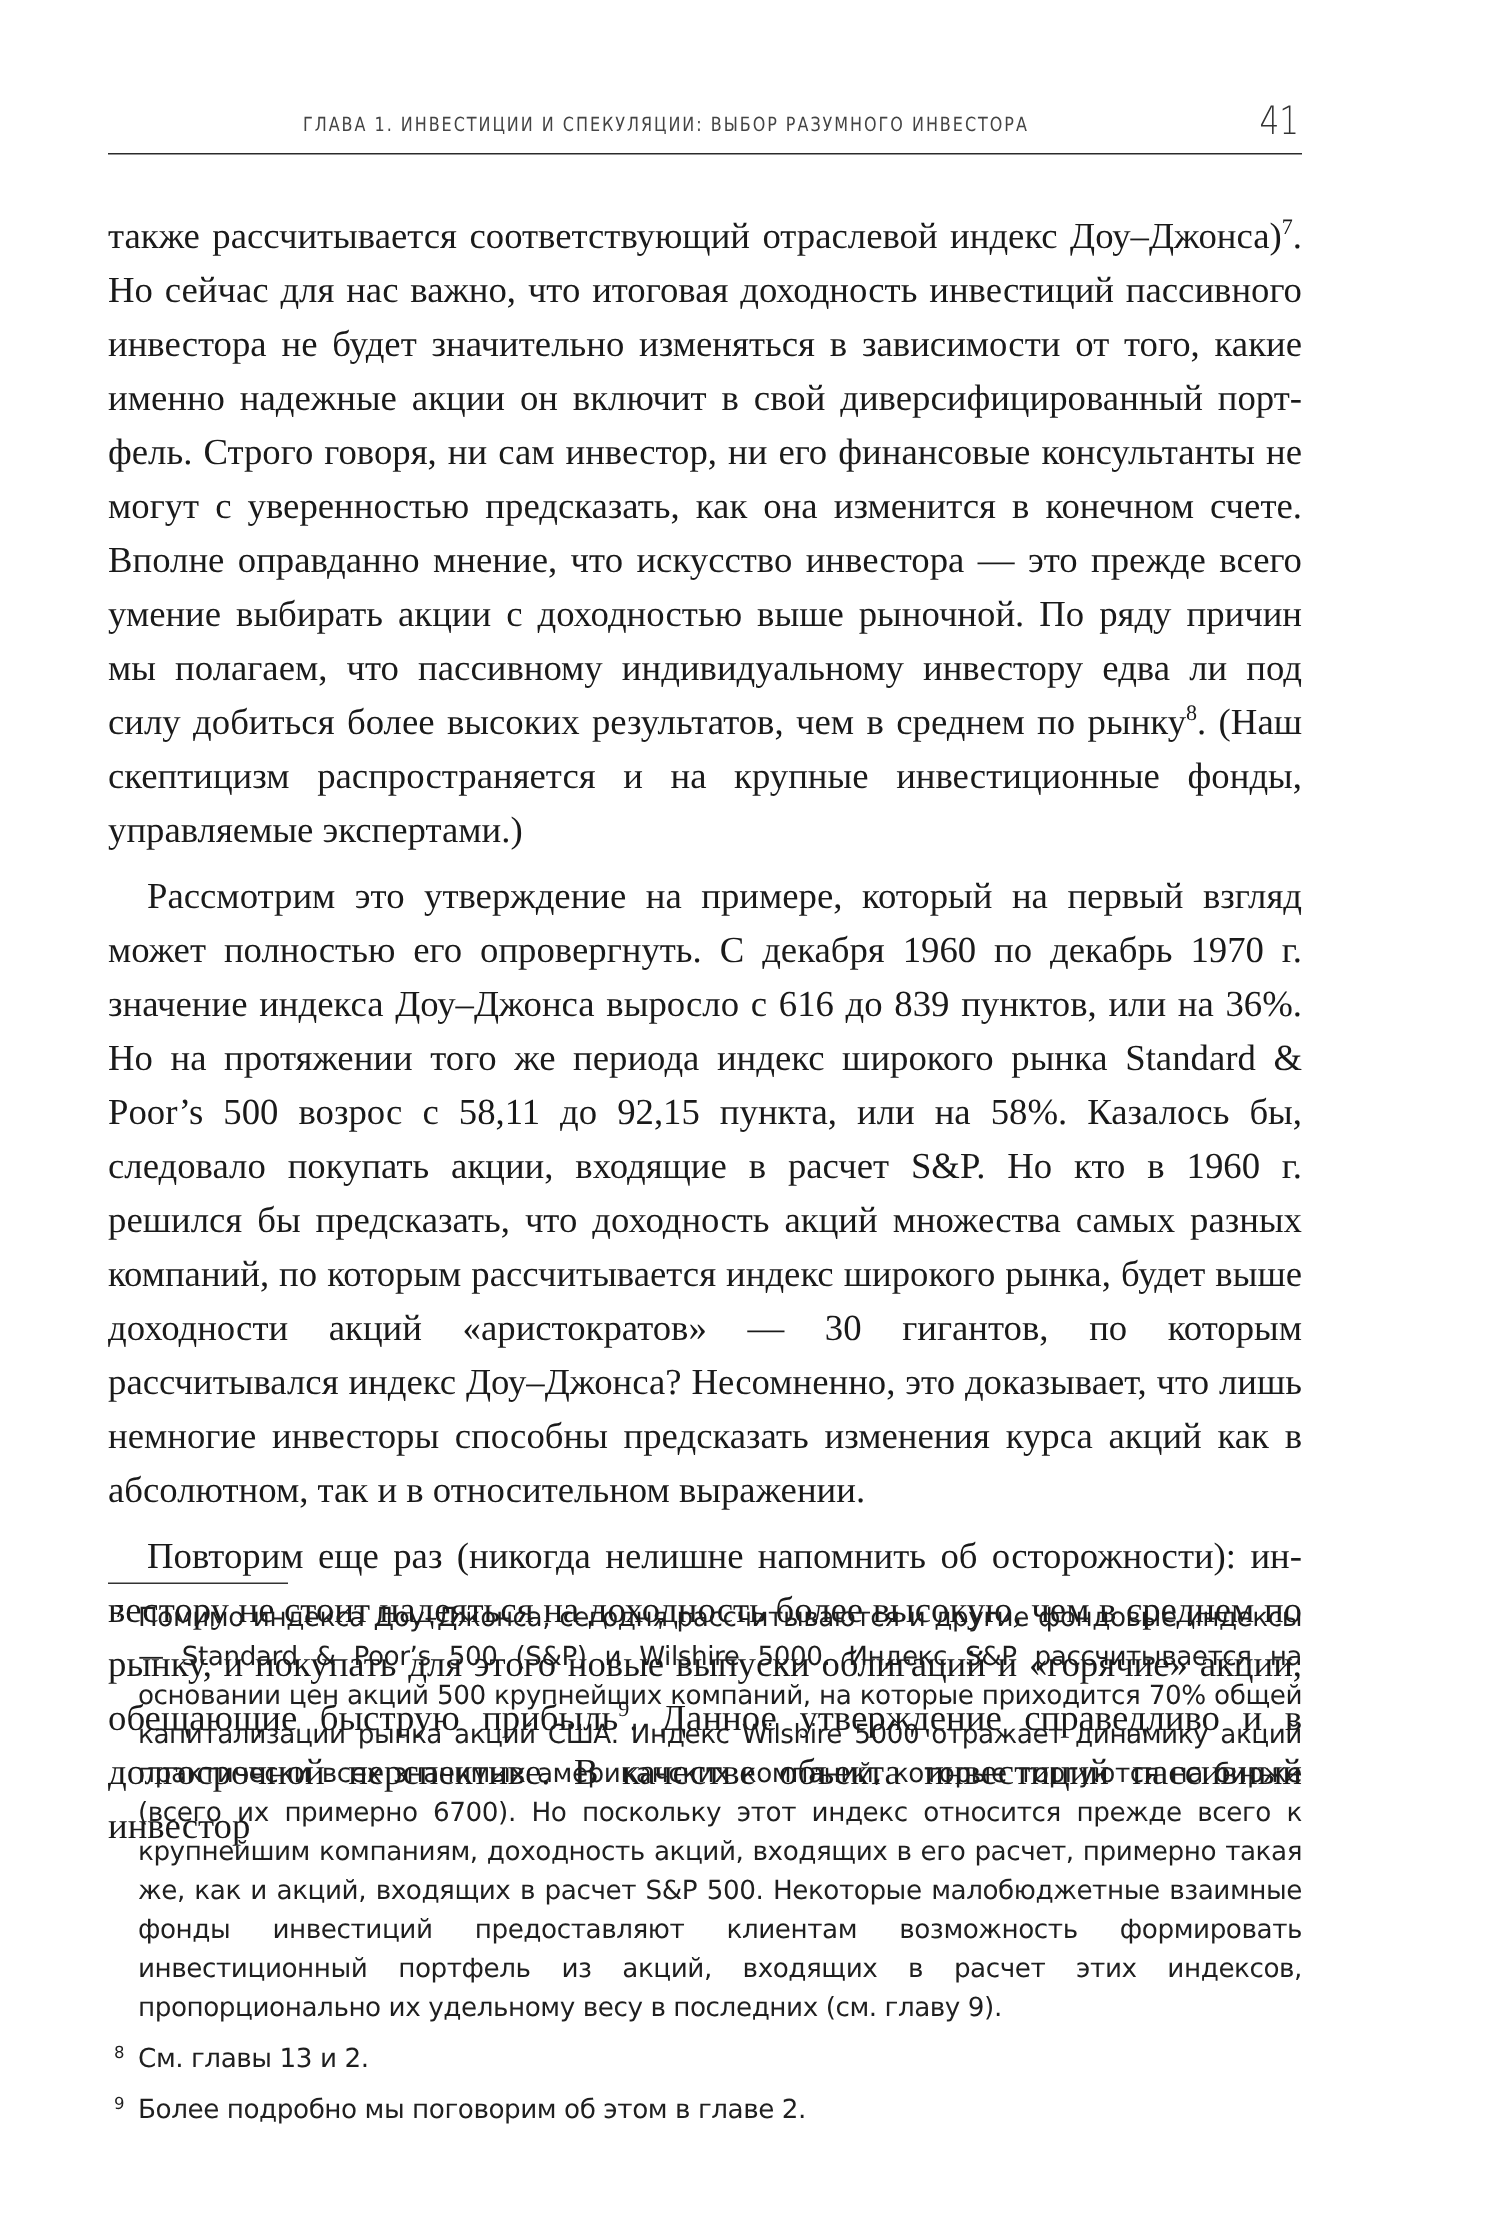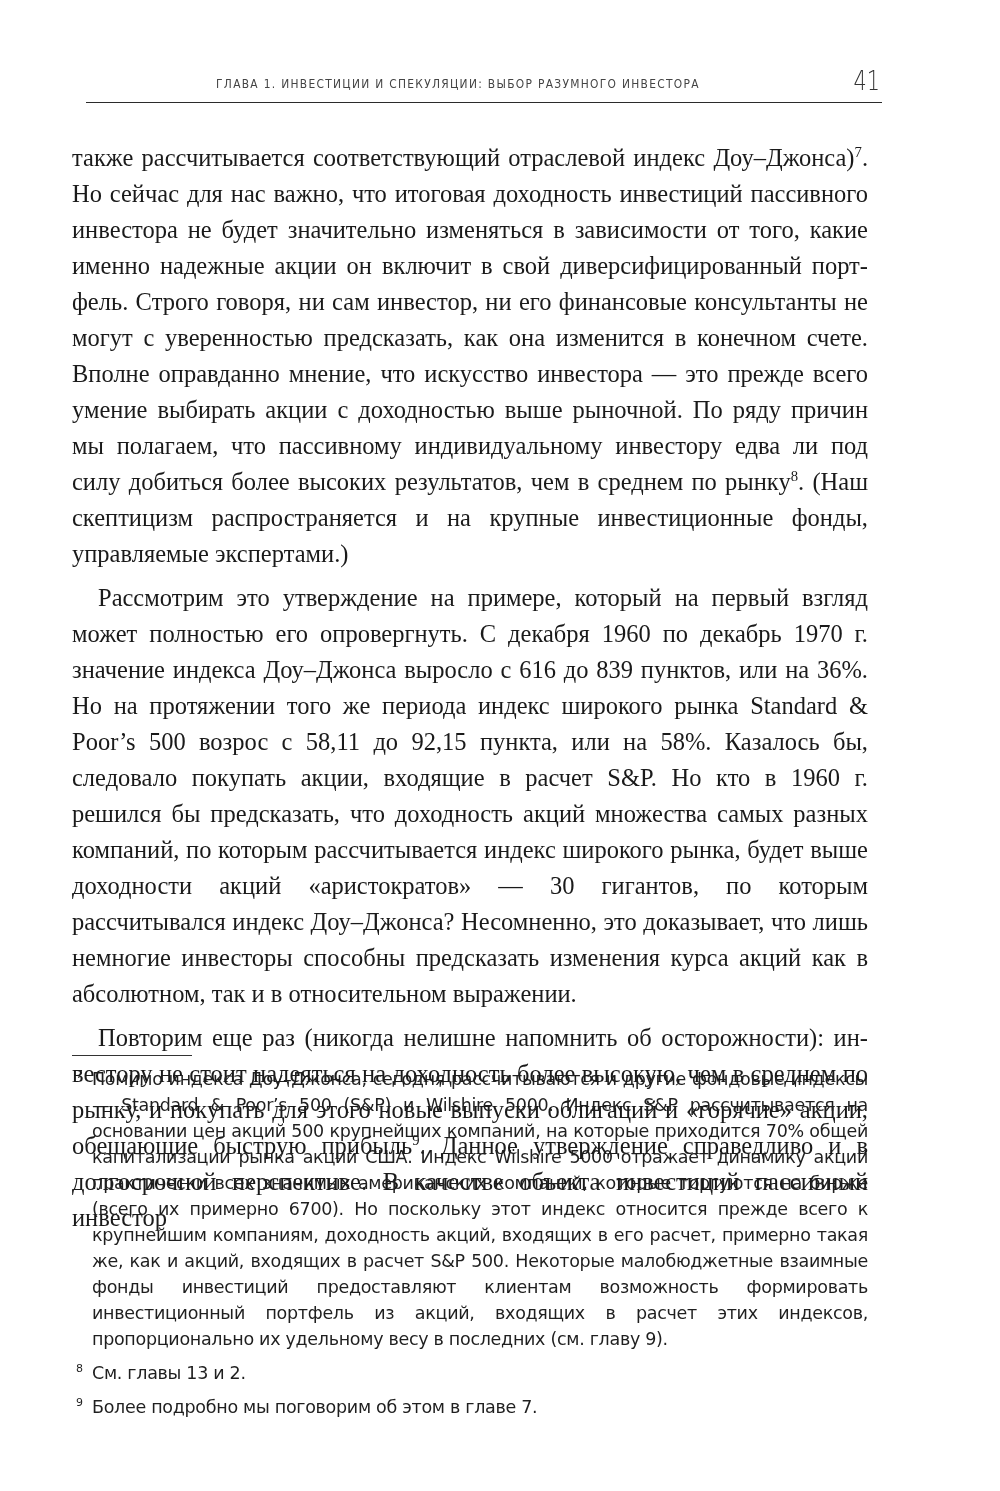--- a/index.html
+++ b/index.html
@@ -16,21 +16,21 @@
     }
     .page {
       position: absolute;
       left: 72px;
       top: 0;
       width: 796px;
     }
     .running-head {
       position: absolute;
       top: 64px;
-      left: 14px;
+      left: 0;
       width: 796px;
       height: 38px;
       border-bottom: 1.5px solid #2b2b2b;
     }
     .running-title {
       position: absolute;
       left: 130px;
       top: 12px;
       font-family: "DejaVu Sans", sans-serif;
       font-size: 13px;
@@ -134,17 +134,17 @@
     <div class="footnote">
       <span class="fn-mark">7</span>
       <span>Помимо индекса Доу–Джонса, сегодня рассчитываются и другие фондовые индексы — Standard &amp; Poor’s 500 (S&amp;P) и Wilshire 5000. Индекс S&amp;P рассчитывается на основании цен акций 500 крупнейших компаний, на которые приходится 70% общей капитализа­ции рынка акций США. Индекс Wilshire 5000 отражает динамику акций практически всех значимых американских компаний, которые торгуются на бирже (всего их при­мерно 6700). Но поскольку этот индекс относится прежде всего к крупнейшим ком­паниям, доходность акций, входящих в его расчет, примерно такая же, как и акций, входящих в расчет S&amp;P 500. Некоторые малобюджетные взаимные фонды инвестиций предоставляют клиентам возможность формировать инвестиционный портфель из акций, входящих в расчет этих индексов, пропорционально их удельному весу в по­следних (см. главу 9).</span>
     </div>
     <div class="footnote">
       <span class="fn-mark">8</span>
       <span>См. главы 13 и 2.</span>
     </div>
     <div class="footnote">
       <span class="fn-mark">9</span>
-      <span>Более подробно мы поговорим об этом в главе 7.</span>
+      <span>Более подробно мы поговорим об этом в главе 2.</span>
     </div>
   </div>
 
 </div>
 
 </body></html>

